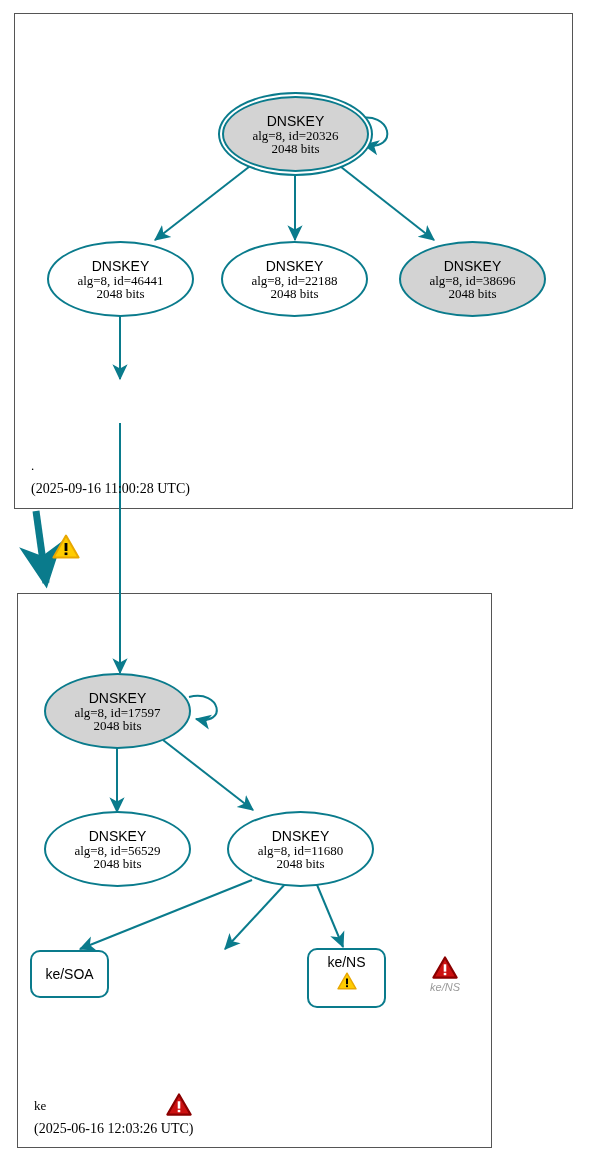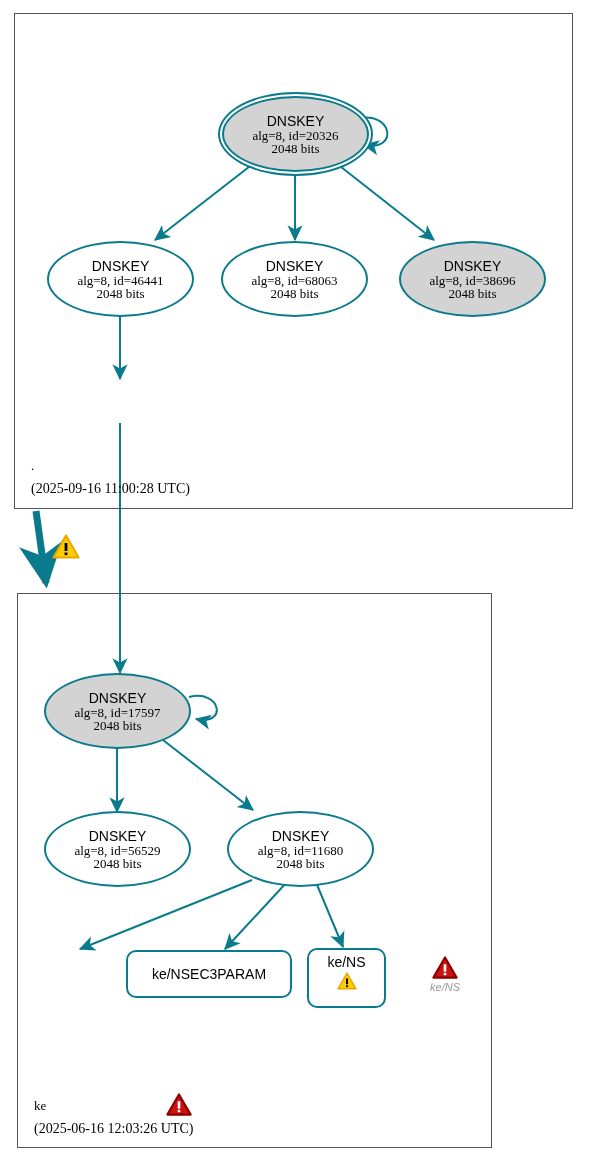--- a/index.html
+++ b/index.html
@@ -155,21 +155,21 @@
   </div>
 
   <div class="node ellipse" style="left:47px; top:241px; width:147px; height:76px;">
     <div class="node-title">DNSKEY</div>
     <div class="node-sub">alg=8, id=46441</div>
     <div class="node-sub">2048 bits</div>
   </div>
 
   <div class="node ellipse" style="left:221px; top:241px; width:147px; height:76px;">
     <div class="node-title">DNSKEY</div>
-    <div class="node-sub">alg=8, id=68063</div>
+    <div class="node-sub">alg=8, id=22188</div>
     <div class="node-sub">2048 bits</div>
   </div>
 
   <div class="node ellipse shaded" style="left:399px; top:241px; width:147px; height:76px;">
     <div class="node-title">DNSKEY</div>
     <div class="node-sub">alg=8, id=38696</div>
     <div class="node-sub">2048 bits</div>
   </div>
 
 
@@ -195,24 +195,24 @@
     <div class="node-sub">alg=8, id=56529</div>
     <div class="node-sub">2048 bits</div>
   </div>
 
   <div class="node ellipse" style="left:227px; top:811px; width:147px; height:76px;">
     <div class="node-title">DNSKEY</div>
     <div class="node-sub">alg=8, id=11680</div>
     <div class="node-sub">2048 bits</div>
   </div>
 
-
-  <div class="node rrset" style="left:126px; top:950px; width:166px; height:48px;">
-    <div class="node-title">ke/NSEC3PARAM</div>
-  </div>
+  <div class="node rrset" style="left:30px; top:950px; width:79px; height:48px;">
+    <div class="node-title">ke/SOA</div>
+  </div>
+
 
   <div class="node rrset" style="left:307px; top:948px; width:79px; height:60px; justify-content:flex-start; padding-top:5px;">
     <div class="node-title">ke/NS</div>
     <div class="warn-icon" style="position:relative; margin-top:2px;">
       <svg width="20" height="18" viewBox="0 0 28 25" xmlns="http://www.w3.org/2000/svg">
         <path d="M14 1.6 L26.6 23.4 L1.4 23.4 Z" fill="#ffcc00" stroke="#e8a700" stroke-width="2" stroke-linejoin="round"></path>
         <rect x="12.6" y="9" width="2.8" height="8" fill="#000000"></rect>
         <rect x="12.6" y="18.5" width="2.8" height="2.6" fill="#000000"></rect>
       </svg>
     </div>

